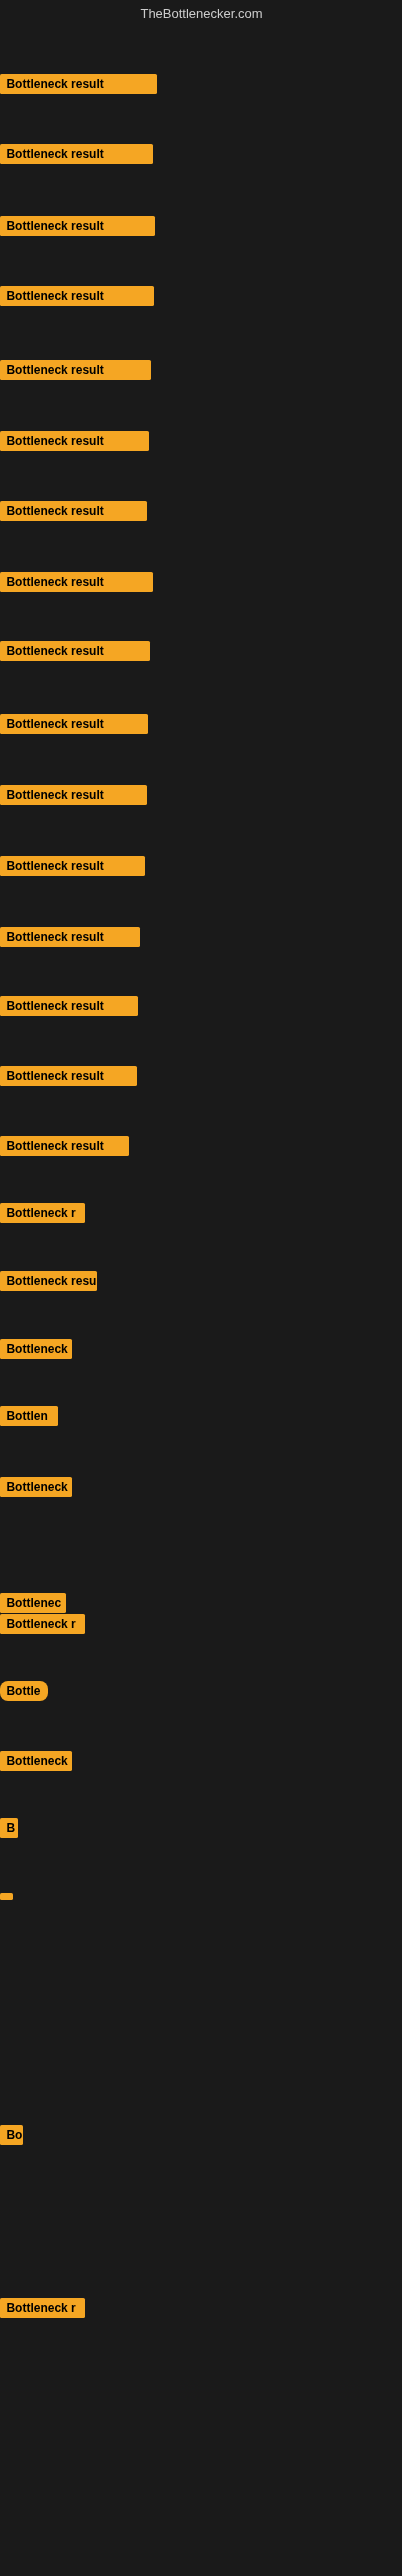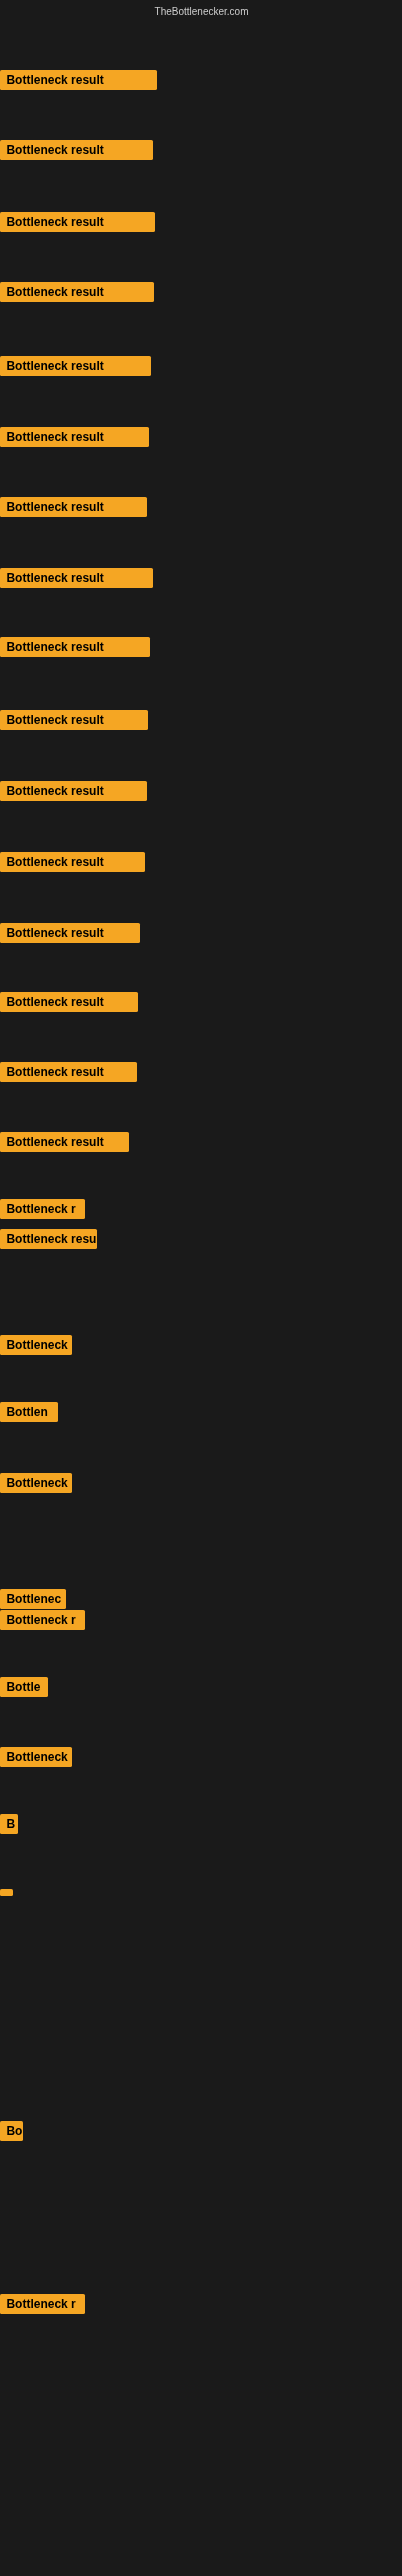--- a/index.html
+++ b/index.html
@@ -12,21 +12,21 @@
       width: 403px;
       min-height: 2576px;
       background-color: #1a1a1a;
       font-family: Arial, sans-serif;
       position: relative;
     }
 
     .site-title {
       text-align: center;
       color: #cccccc;
-      font-size: 10px;
+      font-size: 13px;
       padding: 6.4px 0;
       background-color: #1a1a1a;
     }
 
     .bottleneck-item {
       position: absolute;
       left: 0;
     }
 
     .bottleneck-badge {
@@ -57,26 +57,26 @@
     <div class="bottleneck-item" style="top: 544px; left: 0px;"><span class="bottleneck-badge" style="max-width: 153px; width: 153px;">Bottleneck result</span></div>
     <div class="bottleneck-item" style="top: 613px; left: 0px;"><span class="bottleneck-badge" style="max-width: 150px; width: 150px;">Bottleneck result</span></div>
     <div class="bottleneck-item" style="top: 686px; left: 0px;"><span class="bottleneck-badge" style="max-width: 148px; width: 148px;">Bottleneck result</span></div>
     <div class="bottleneck-item" style="top: 757px; left: 0px;"><span class="bottleneck-badge" style="max-width: 147px; width: 147px;">Bottleneck result</span></div>
     <div class="bottleneck-item" style="top: 828px; left: 0px;"><span class="bottleneck-badge" style="max-width: 145px; width: 145px;">Bottleneck result</span></div>
     <div class="bottleneck-item" style="top: 899px; left: 0px;"><span class="bottleneck-badge" style="max-width: 140px; width: 140px;">Bottleneck result</span></div>
     <div class="bottleneck-item" style="top: 968px; left: 0px;"><span class="bottleneck-badge" style="max-width: 138px; width: 138px;">Bottleneck result</span></div>
     <div class="bottleneck-item" style="top: 1038px; left: 0px;"><span class="bottleneck-badge" style="max-width: 137px; width: 137px;">Bottleneck result</span></div>
     <div class="bottleneck-item" style="top: 1108px; left: 0px;"><span class="bottleneck-badge" style="max-width: 129px; width: 129px;">Bottleneck result</span></div>
     <div class="bottleneck-item" style="top: 1175px; left: 0px;"><span class="bottleneck-badge" style="max-width: 85px; width: 85px;">Bottleneck r</span></div>
-    <div class="bottleneck-item" style="top: 1205px; left: 0px;"><span class="bottleneck-badge" style="max-width: 97px; width: 97px;">Bottleneck resu</span></div>
+    <div class="bottleneck-item" style="top: 1243px; left: 0px;"><span class="bottleneck-badge" style="max-width: 97px; width: 97px;">Bottleneck resu</span></div>
     <div class="bottleneck-item" style="top: 1311px; left: 0px;"><span class="bottleneck-badge" style="max-width: 72px; width: 72px;">Bottleneck</span></div>
     <div class="bottleneck-item" style="top: 1378px; left: 0px;"><span class="bottleneck-badge" style="max-width: 58px; width: 58px;">Bottlen</span></div>
     <div class="bottleneck-item" style="top: 1449px; left: 0px;"><span class="bottleneck-badge" style="max-width: 72px; width: 72px;">Bottleneck</span></div>
     <div class="bottleneck-item" style="top: 1517px; left: 0px; margin-top: 48px;"><span class="bottleneck-badge" style="max-width: 66px; width: 66px;">Bottlenec</span></div>
     <div class="bottleneck-item" style="top: 1586px; left: 0px;"><span class="bottleneck-badge" style="max-width: 85px; width: 85px;">Bottleneck r</span></div>
-    <div class="bottleneck-item" style="top: 1653px; left: 0px;"><span class="bottleneck-badge" style="max-width: 48px; width: 48px;">Bottle</span></div>
+    <div class="bottleneck-item" style="top: 1653px; left: 0px;"><span class="bottleneck-badge" style="max-width: 48px; width: 48px; border-radius: 8px;">Bottle</span></div>
     <div class="bottleneck-item" style="top: 1723px; left: 0px;"><span class="bottleneck-badge" style="max-width: 72px; width: 72px;">Bottleneck</span></div>
     <div class="bottleneck-item" style="top: 1790px; left: 0px;"><span class="bottleneck-badge" style="max-width: 17.7px; width: 17.7px;">B</span></div>
     <div class="bottleneck-item" style="top: 1860px; left: 0px;"><span class="bottleneck-badge" style="max-width: 11.3px; width: 11.3px;"></span></div>
     <div class="bottleneck-item" style="top: 2053px; left: 0px;"><span class="bottleneck-badge" style="max-width: 22.5px; width: 22.5px; margin-top: 44px;">Bo</span></div>
     <div class="bottleneck-item" style="top: 2270px; left: 0px;"><span class="bottleneck-badge" style="max-width: 85px; width: 85px;">Bottleneck r</span></div>
   </div>
 
 
 </body></html>

